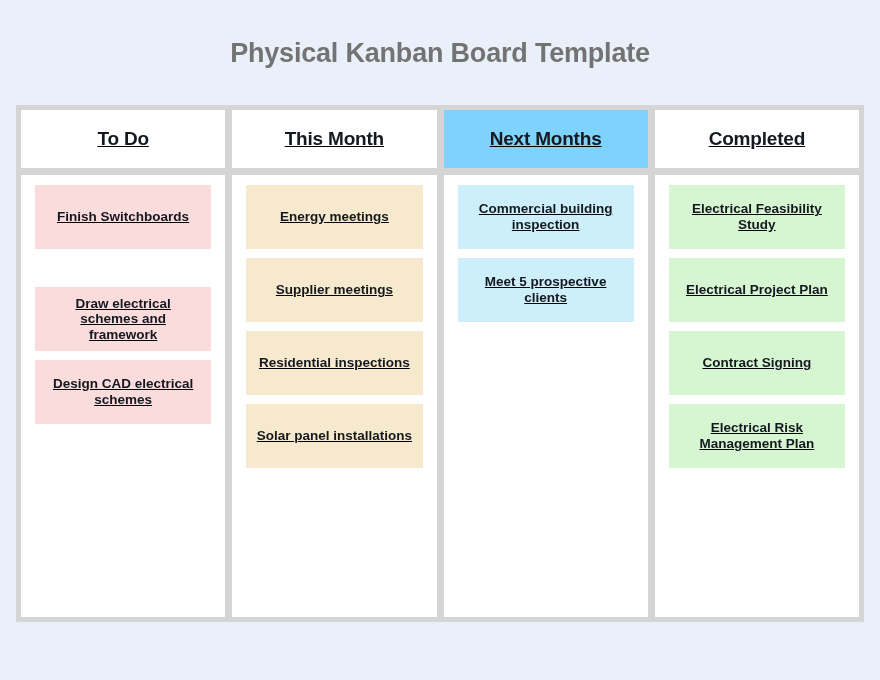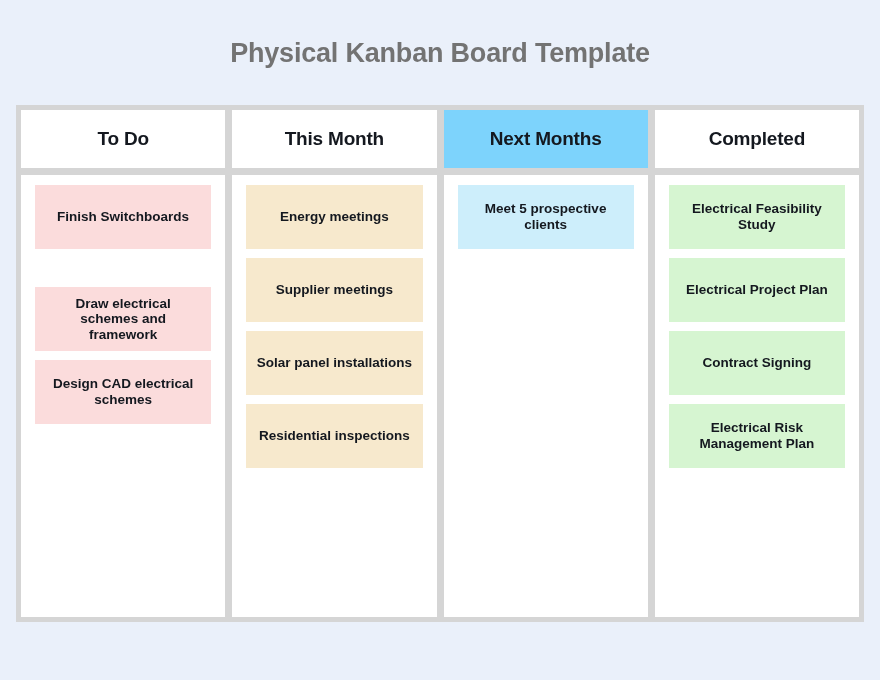--- a/index.html
+++ b/index.html
@@ -46,20 +46,21 @@
     padding: 5px;
     gap: 7px;
   }
 
   .column {
     flex: 1 1 0;
     display: flex;
     flex-direction: column;
     gap: 7px;
     min-width: 0;
+    text-decoration: underline;
   }
 
   .column-header {
     background: #ffffff;
     height: 58px;
     display: flex;
     align-items: center;
     justify-content: center;
     flex: 0 0 auto;
   }
@@ -129,32 +130,35 @@
           <div class="column-header-label">This Month</div>
         </div>
         <div class="column-body" style="background: rgb(255, 255, 255);">
           <div class="card" style="background: rgb(247, 233, 205);">
             <div class="card-label">Energy meetings</div>
           </div>
           <div class="card" style="background: rgb(247, 233, 205);">
             <div class="card-label">Supplier meetings</div>
           </div>
           <div class="card" style="background: rgb(247, 233, 205);">
-            <div class="card-label">Solar panel installations</div>
+            <div class="card-label">Residential inspections</div>
           </div>
           <div class="card" style="background: rgb(247, 233, 205);">
-            <div class="card-label">Residential inspections</div>
+            <div class="card-label">Solar panel installations</div>
           </div>
         </div>
       </div>
       <div class="column">
         <div class="column-header" style="background: #7dd3fc; align-items: center;">
           <div class="column-header-label">Next Months</div>
         </div>
         <div class="column-body" style="background: rgb(255, 255, 255);">
+          <div class="card" style="background: rgb(205, 238, 251);">
+            <div class="card-label">Commercial building inspection</div>
+          </div>
           <div class="card" style="background: rgb(205, 238, 251);">
             <div class="card-label">Meet 5 prospective clients</div>
           </div>
         </div>
       </div>
       <div class="column">
         <div class="column-header" style="background: rgb(255, 255, 255);">
           <div class="column-header-label">Completed</div>
         </div>
         <div class="column-body" style="background: rgb(255, 255, 255);">

